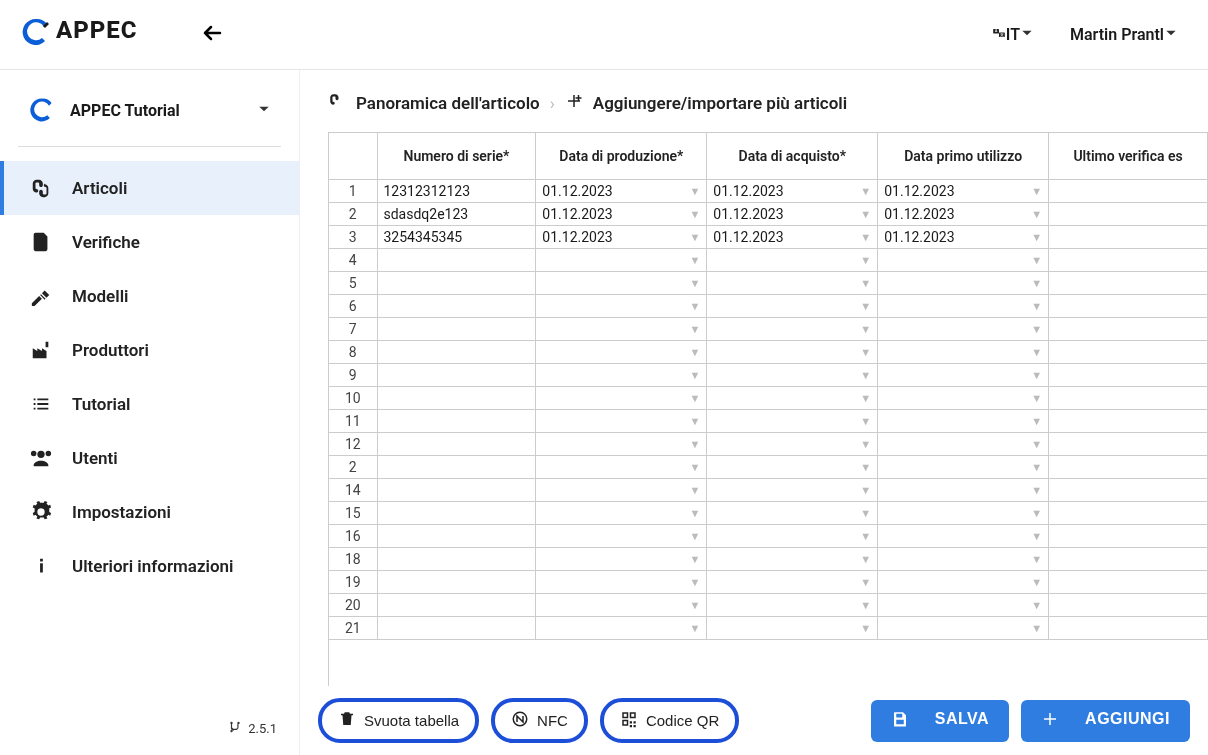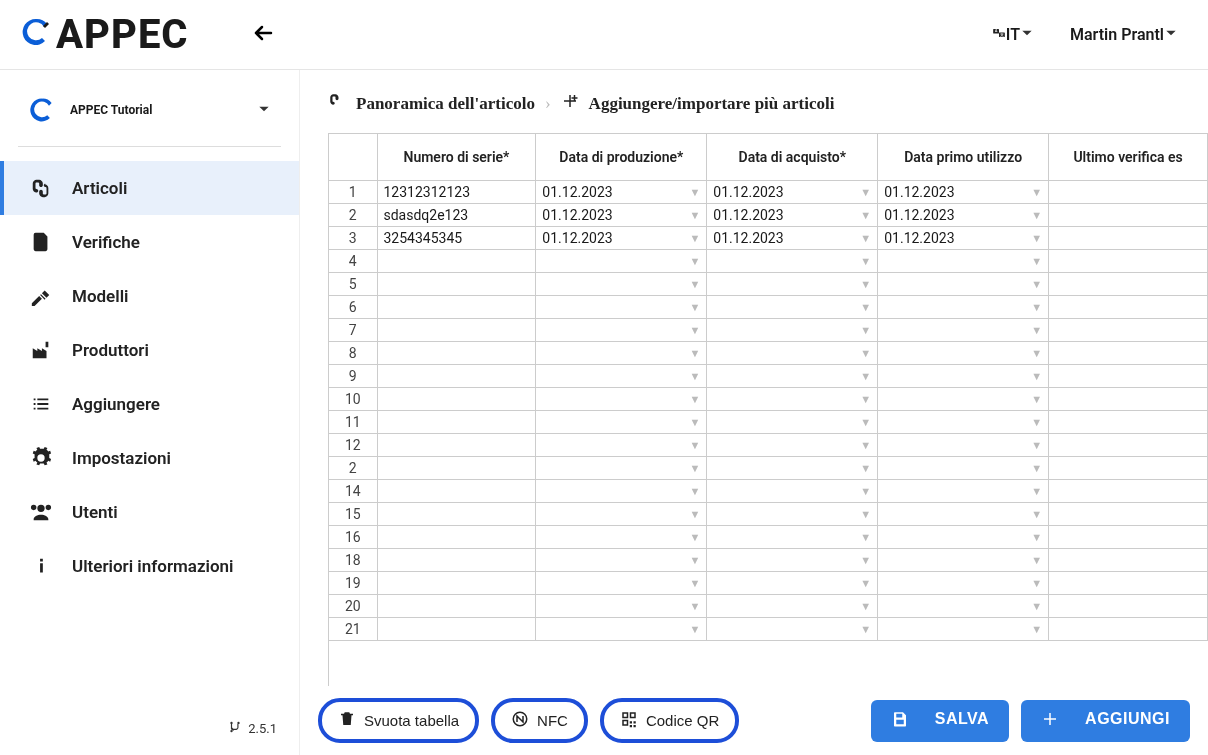--- a/index.html
+++ b/index.html
@@ -17,24 +17,24 @@
       height: 70px;
       border-bottom: 1px solid #e5e5e5;
       display: flex;
       align-items: center;
       padding: 0 20px;
       gap: 16px;
       background: #fff;
     }
     .logo {
       display: flex;
-      align-items: flex-end;
+      align-items: flex-start;
       gap: 4px;
       font-weight: 800;
-      font-size: 40px;
+      font-size: 24px;
       letter-spacing: 1px;
     }
     .logo svg { width: 32px; height: 32px; }
     .back-btn {
       margin-left: 40px;
       width: 36px;
       height: 36px;
       display: flex;
       align-items: center;
       justify-content: center;
@@ -63,21 +63,21 @@
       padding: 18px 0 8px 0;
       background: #fff;
     }
     .workspace-selector {
       display: flex;
       align-items: center;
       gap: 14px;
       padding: 8px 18px;
       margin: 0 10px;
       font-weight: 700;
-      font-size: 12px;
+      font-size: 16px;
       cursor: pointer;
       text-align: center;
     }
     .workspace-selector .chev { margin-left: auto; }
     .sidebar-divider {
       height: 1px;
       background: #ddd;
       margin: 14px 18px;
     }
     .sidebar-item {
@@ -116,21 +116,20 @@
       min-width: 0;
     }
     .breadcrumb {
       display: flex;
       align-items: center;
       gap: 10px;
       padding: 22px 28px 18px 28px;
       font-size: 17px;
       font-weight: 600;
       color: #222;
-      font-family: Liberation Serif, serif;
     }
     .breadcrumb .sep { color: #bbb; font-weight: 400; }
     .breadcrumb svg { width: 18px; height: 18px; }
     .table-wrap {
       margin: 0 0 0 28px;
       flex: 1;
       overflow: auto;
       border-left: 1px solid #ccc;
       border-top: 1px solid #ccc;
     }
@@ -315,39 +314,39 @@
       </span>
       <span>Produttori</span>
     </div>
 
     <div class="sidebar-item">
       <span class="icon">
         <svg viewBox="0 0 24 24">
             <path d="M4 6h2v2H4V6zm4 0h12v2H8V6zM4 11h2v2H4v-2zm4 0h12v2H8v-2zM4 16h2v2H4v-2zm4 0h12v2H8v-2z"></path>
           </svg>
       </span>
-      <span>Aggiungere</span>
+      <span>Tutorial</span>
     </div>
 
     <div class="sidebar-item">
       <span class="icon">
         <svg viewBox="0 0 24 24">
-            <path d="M12 8a4 4 0 1 0 0 8 4 4 0 0 0 0-8zm9 4l2 1-1 3-2-1a8 8 0 0 1-2 2l1 2-3 1-1-2h-4l-1 2-3-1 1-2a8 8 0 0 1-2-2l-2 1-1-3 2-1v-4l-2-1 1-3 2 1a8 8 0 0 1 2-2l-1-2 3-1 1 2h4l1-2 3 1-1 2a8 8 0 0 1 2 2l2-1 1 3-2 1v4z"></path>
-          </svg>
-      </span>
-      <span>Impostazioni</span>
+            <path d="M12 12a4 4 0 1 0 0-8 4 4 0 0 0 0 8zm-8 8c0-3 4-5 8-5s8 2 8 5v1H4v-1zM4 10a3 3 0 1 0 0-6 3 3 0 0 0 0 6zm16 0a3 3 0 1 0 0-6 3 3 0 0 0 0 6z"></path>
+          </svg>
+      </span>
+      <span>Utenti</span>
     </div>
 
     <div class="sidebar-item">
       <span class="icon">
         <svg viewBox="0 0 24 24">
-            <path d="M12 12a4 4 0 1 0 0-8 4 4 0 0 0 0 8zm-8 8c0-3 4-5 8-5s8 2 8 5v1H4v-1zM4 10a3 3 0 1 0 0-6 3 3 0 0 0 0 6zm16 0a3 3 0 1 0 0-6 3 3 0 0 0 0 6z"></path>
-          </svg>
-      </span>
-      <span>Utenti</span>
+            <path d="M12 8a4 4 0 1 0 0 8 4 4 0 0 0 0-8zm9 4l2 1-1 3-2-1a8 8 0 0 1-2 2l1 2-3 1-1-2h-4l-1 2-3-1 1-2a8 8 0 0 1-2-2l-2 1-1-3 2-1v-4l-2-1 1-3 2 1a8 8 0 0 1 2-2l-1-2 3-1 1 2h4l1-2 3 1-1 2a8 8 0 0 1 2 2l2-1 1 3-2 1v4z"></path>
+          </svg>
+      </span>
+      <span>Impostazioni</span>
     </div>
 
 
     <div class="sidebar-item">
       <span class="icon">
         <svg viewBox="0 0 24 24">
             <path d="M11 4h3v3h-3V4zm0 5h3v10h-3V9z"></path>
           </svg>
       </span>
       <span>Ulteriori informazioni</span>

